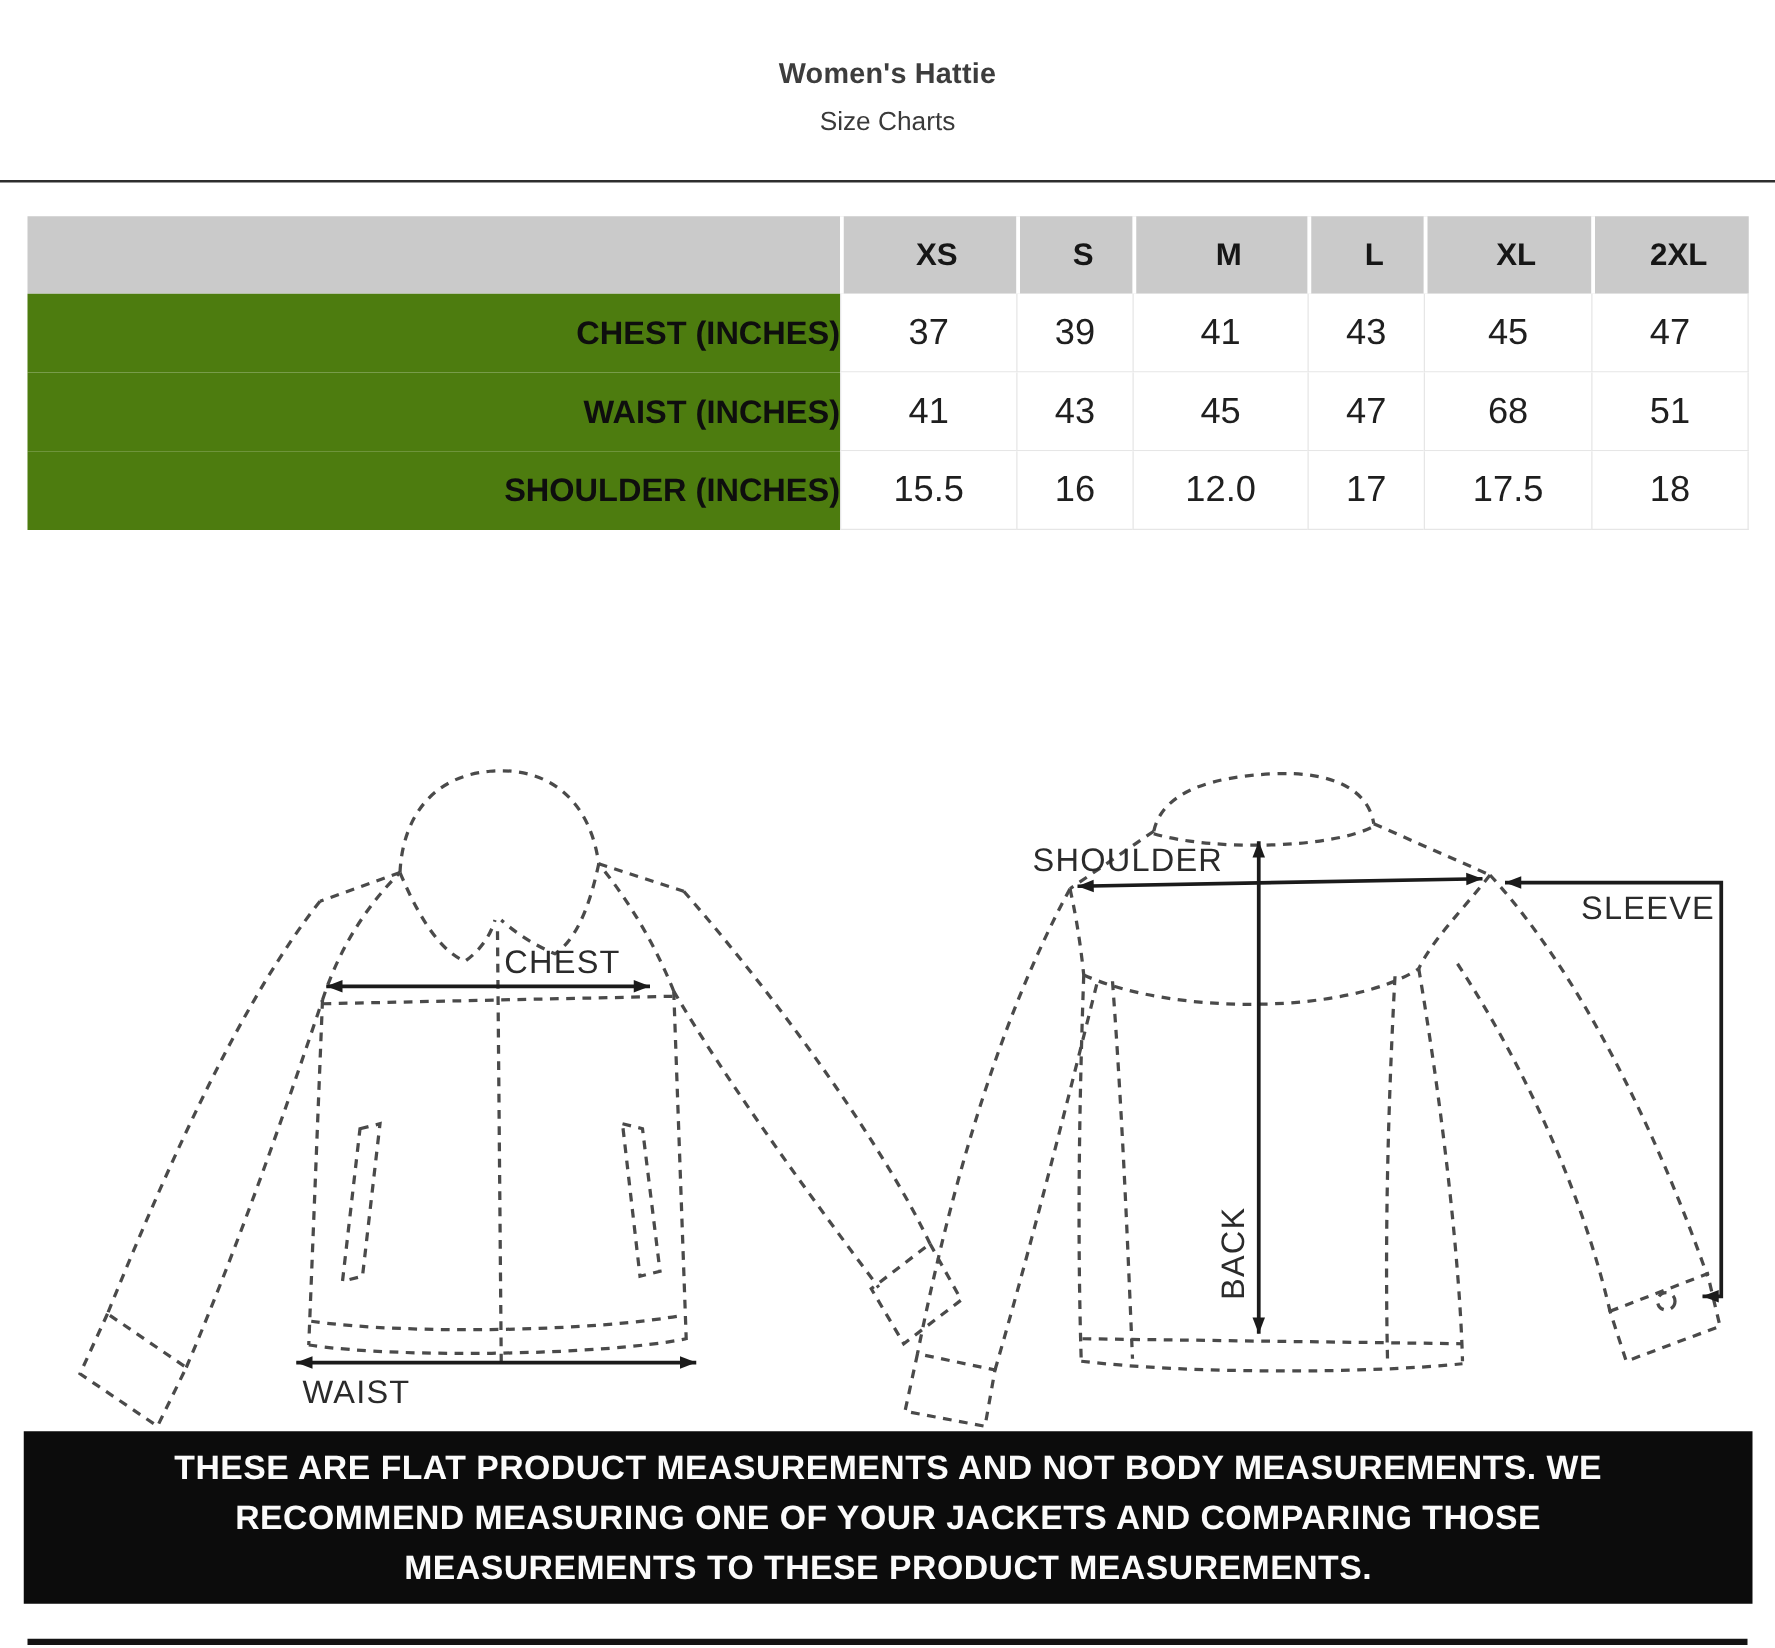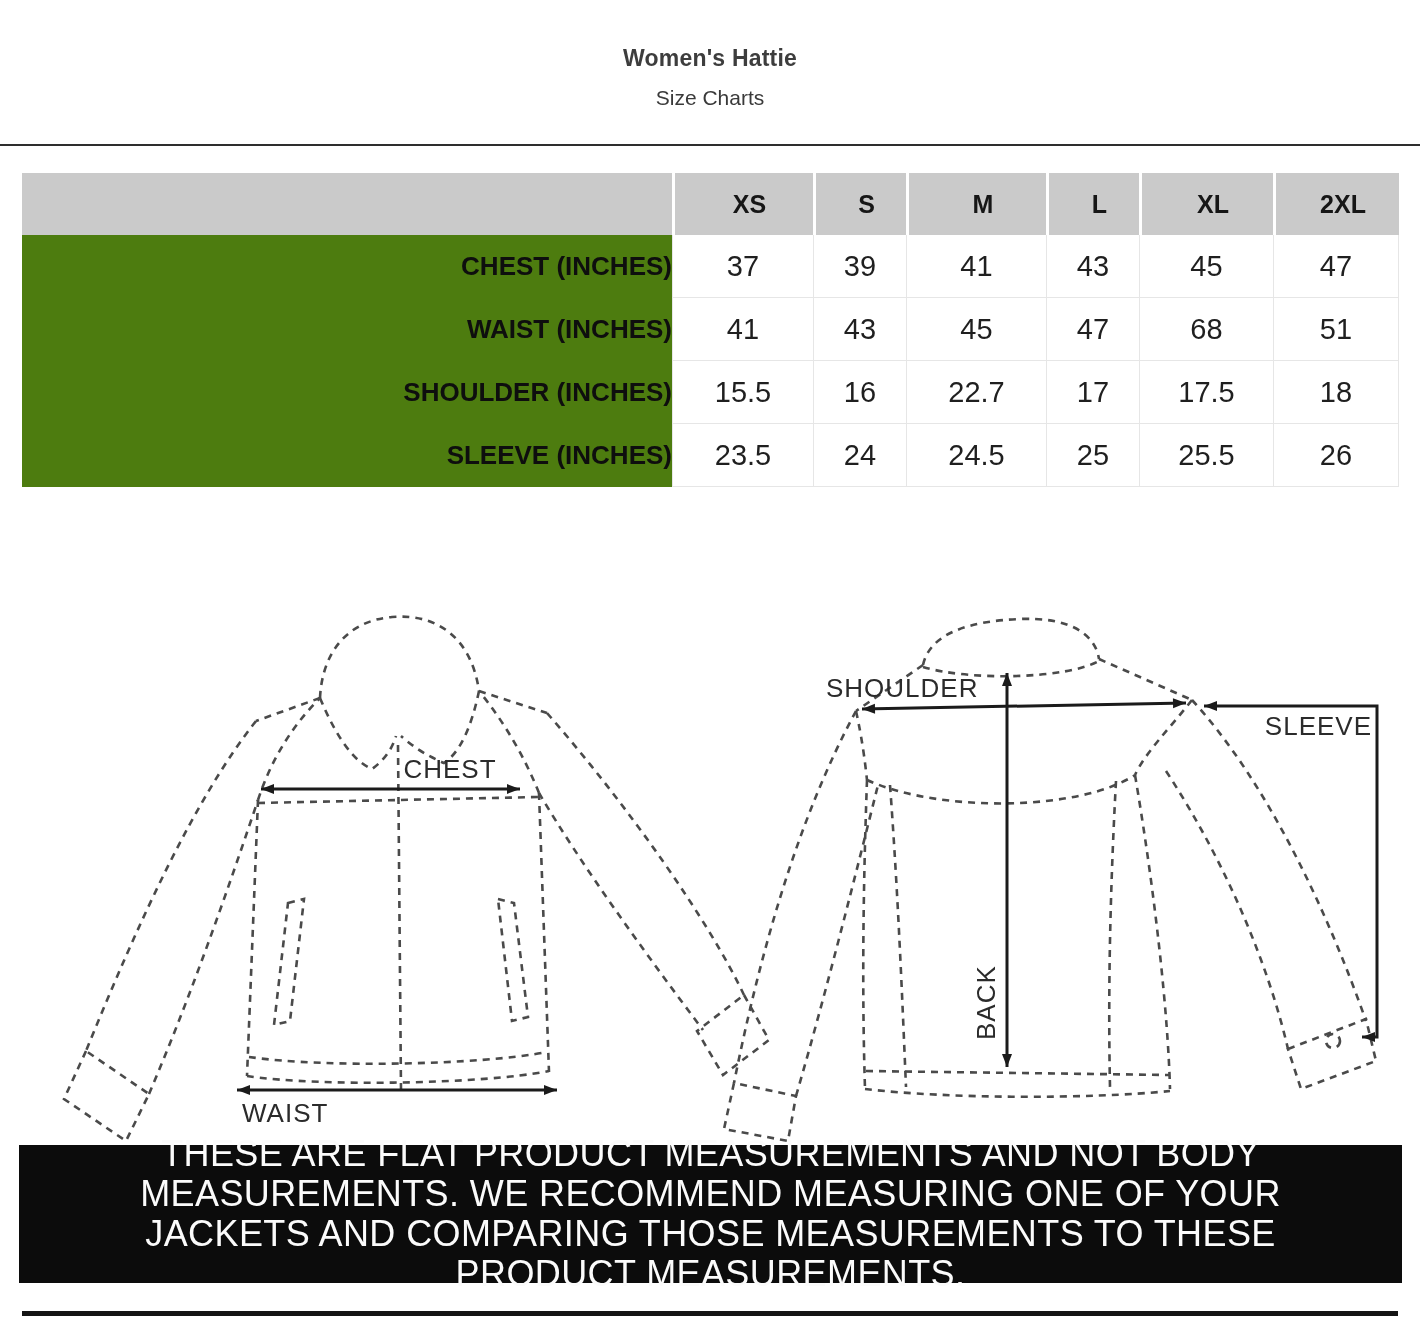--- a/index.html
+++ b/index.html
@@ -42,21 +42,21 @@
   }
   .dash{fill:none;stroke:#4a4a4a;stroke-width:2.6;stroke-dasharray:7 6;}
   .solid{fill:none;stroke:#1b1b1b;stroke-width:3;}
 
   .banner{
     position:absolute;top:1145px;left:19px;width:1383px;height:138px;background:#0c0c0c;
     display:flex;align-items:center;justify-content:center;
   }
   .banner p{
     margin:0;width:1245px;text-align:center;color:#fbfbfb;
-    font-size:36px;line-height:40px;letter-spacing:.4px;
+    font-size:27px;line-height:40px;letter-spacing:.4px;font-weight:bold;
   }
 </style>
 </head>
 <body>
 
 <h1 class="page-title">Women's Hattie</h1>
 <div class="page-subtitle">Size Charts</div>
 <div class="top-rule"></div>
 
 <div class="size-table-wrap">
@@ -97,33 +97,24 @@
           <td>43</td>
           <td>45</td>
           <td>47</td>
           <td>68</td>
           <td>51</td>
         </tr>
         <tr>
           <th>SHOULDER (INCHES)</th>
           <td>15.5</td>
           <td>16</td>
-          <td>22.7</td>
+          <td>12.0</td>
           <td>17</td>
           <td>17.5</td>
           <td>18</td>
-        </tr>
-        <tr>
-          <th>SLEEVE (INCHES)</th>
-          <td>23.5</td>
-          <td>24</td>
-          <td>24.5</td>
-          <td>25</td>
-          <td>25.5</td>
-          <td>26</td>
         </tr>
       </tbody>
   </table>
 </div>
 
 <svg class="diagram" viewBox="0 0 1380 552" xmlns="http://www.w3.org/2000/svg">
   <defs>
     <marker id="ah" markerUnits="userSpaceOnUse" markerWidth="16" markerHeight="14" refX="14" refY="6" orient="auto-start-reverse">
       <path d="M1,1 L14,6 L1,11 Z" fill="#1b1b1b"></path>
     </marker>

